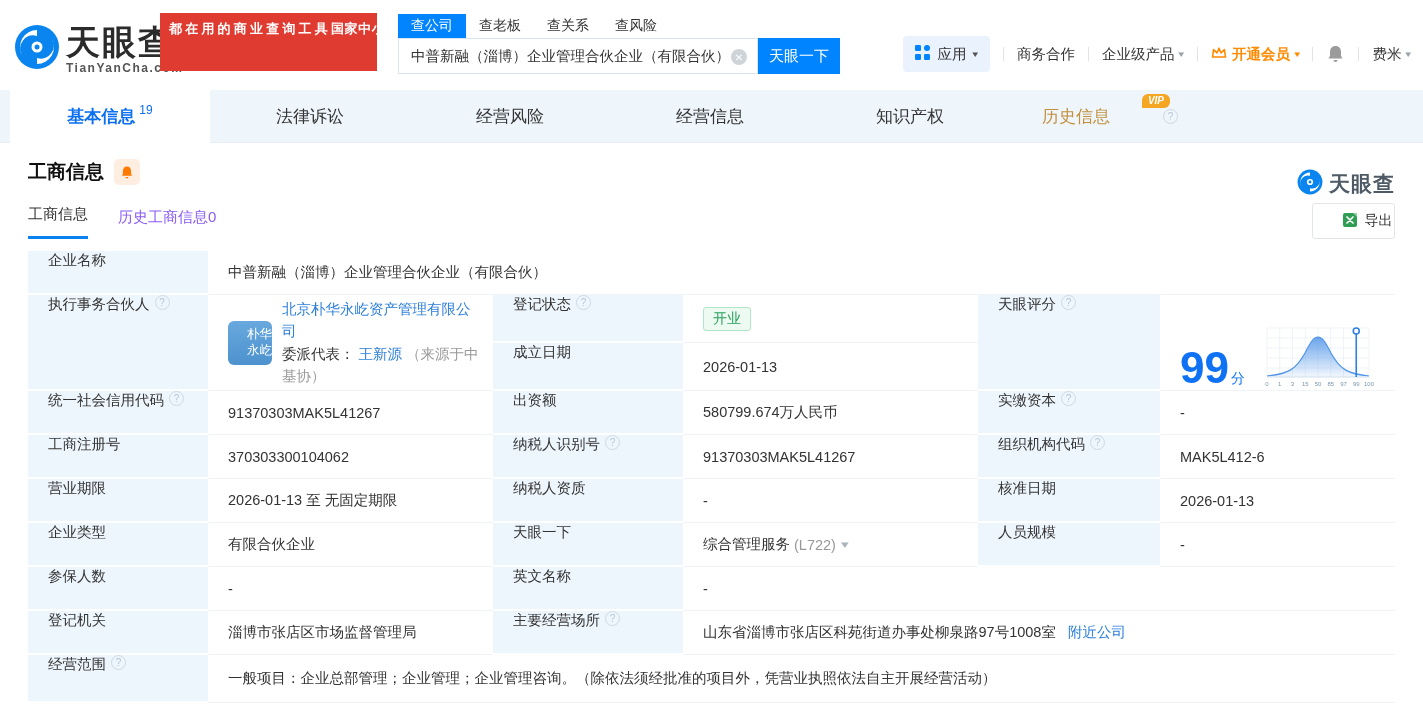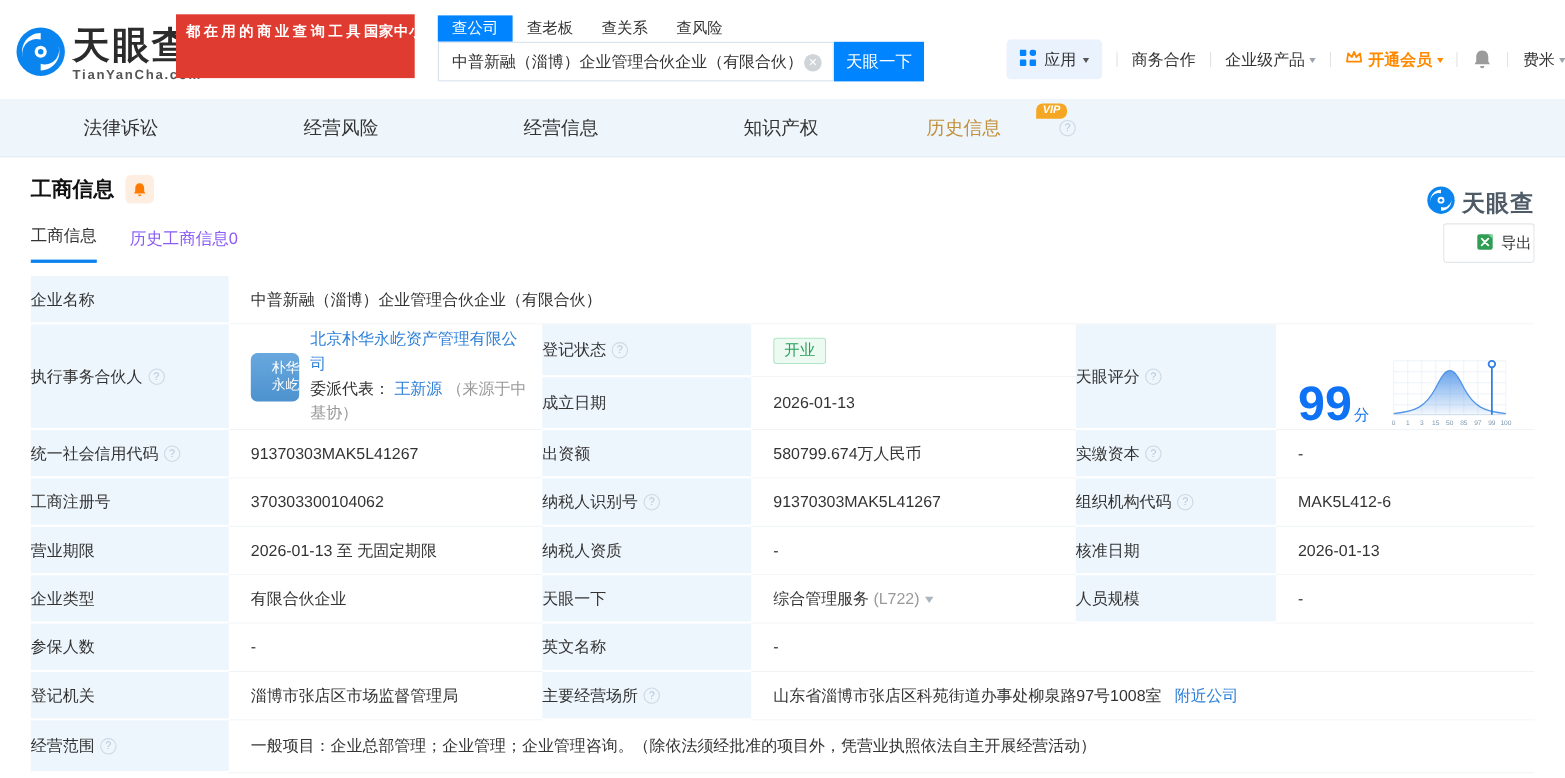--- a/index.html
+++ b/index.html
@@ -24,21 +24,21 @@
   .search-tab { padding:0 13px; height:24px; display:flex; align-items:center; cursor:pointer; color:#333; }
   .search-tab.active { background:#0084ff; color:#fff; }
   .search-row { display:flex; }
   .search-box { position:relative; width:360px; height:36px; border:1px solid #d9e4ee; background:#fff; }
   .search-box input { width:100%; height:100%; border:none; outline:none; padding:0 34px 0 12px;
     font-size:14.5px; color:#333; font-family:inherit; background:transparent; }
   .clear-btn { position:absolute; right:10px; top:10px; width:16px; height:16px; border-radius:50%;
     background:#cfd4d9; color:#fff; font-size:10px; display:flex; align-items:center; justify-content:center; cursor:pointer; }
   .search-btn { width:82px; height:36px; background:#0084ff; color:#fff; font-size:15px;
     display:flex; align-items:center; justify-content:center; cursor:pointer; border:none; }
-  .top-nav { position:absolute; right:0; top:36px; display:flex; align-items:center; font-size:14.5px; color:#333;justify-content:center; }
+  .top-nav { position:absolute; right:12px; top:36px; display:flex; align-items:center; font-size:14.5px; color:#333;justify-content:center; }
   .apps-chip { background:#e9f2fd; border-radius:4px; height:36px; padding:0 12px; display:flex; align-items:center; gap:7px; cursor:pointer; }
   .sep { width:1px; height:14px; background:#e3e3e3; margin:0 13px; }
   .nav-item { display:flex; align-items:center; gap:5px; cursor:pointer; white-space:nowrap; }
   .vip-link { color:#ff8a00; font-weight:bold; }
   .caret { font-size:9px; color:#9aa3ab; transform:scaleX(1.3); }
   .caret.dark { color:#555; }
   .caret.orange { color:#ff8a00; }
   
   .main-tabs { height:53px; background:#eef5fb; display:flex; padding-left:10px; border-bottom:1px solid #e6edf4; }
   .main-tab { width:200px; height:53px; display:flex; align-items:center; justify-content:center;
@@ -62,21 +62,21 @@
   .subtab { font-size:15px; margin-right:30px; padding-bottom:12px; cursor:pointer; color:#8b5cf6; }
   .subtab.active { color:#333; border-bottom:3px solid #0b82f0; }
   .export-btn { position:absolute; right:0; bottom:0; width:83px; height:36px; border:1px solid #e3e6e9;
     border-radius:3px; background:#fff; display:flex; align-items:center; justify-content:center; gap:7px;
     font-size:14px; color:#333; cursor:pointer;padding-left:27px; }
   
   .info-table { margin-top:12px; display:grid;
     grid-template-columns:180px 285px 190px 295px 182px 1fr;
     grid-template-rows:44px 48px 48px 44px 44px 44px 44px 44px 44px 48px;
     font-size:14.5px; color:#333; }
-  .lc { background:#eef6fd; display:flex; align-items:center; 
+  .lc { background:#eef6fd; display:flex; padding-left:20px;
     border-bottom:2px solid #fff; }
   .vc { background:#fff; display:flex; align-items:center; padding:0 12px 0 20px;
     border-bottom:1px solid #f1f4f6; }
   .span5 { grid-column:2 / span 5; }
   .span3 { grid-column:4 / span 3; }
   .rspan2 { grid-row:span 2; }
   .badge-open { color:#27a05c; background:#ecfaf1; border:1px solid #b0e6c5; border-radius:3px;
     padding:2px 9px; font-size:14px; }
   a.link { color:#2e80d9; text-decoration:none; cursor:pointer; }
   .gray { color:#999; }
@@ -172,20 +172,24 @@
     </span>
     <span class="sep"></span>
     <span class="nav-item">
       <span>费米</span>
       <span class="caret">▾</span>
     </span>
   </div>
 </div>
 
 <div class="main-tabs">
+  <div class="main-tab active">
+    <span>基本信息</span>
+    <span class="tab-count">19</span>
+  </div>
   <div class="main-tab">
     <span>法律诉讼</span>
   </div>
   <div class="main-tab">
     <span>经营风险</span>
   </div>
   <div class="main-tab">
     <span>经营信息</span>
   </div>
   <div class="main-tab">

